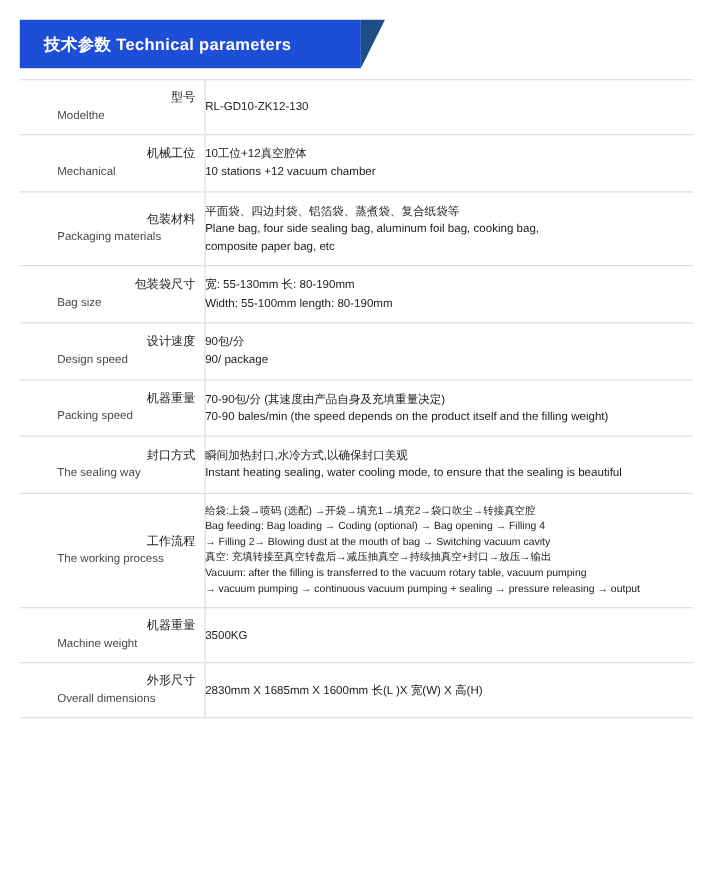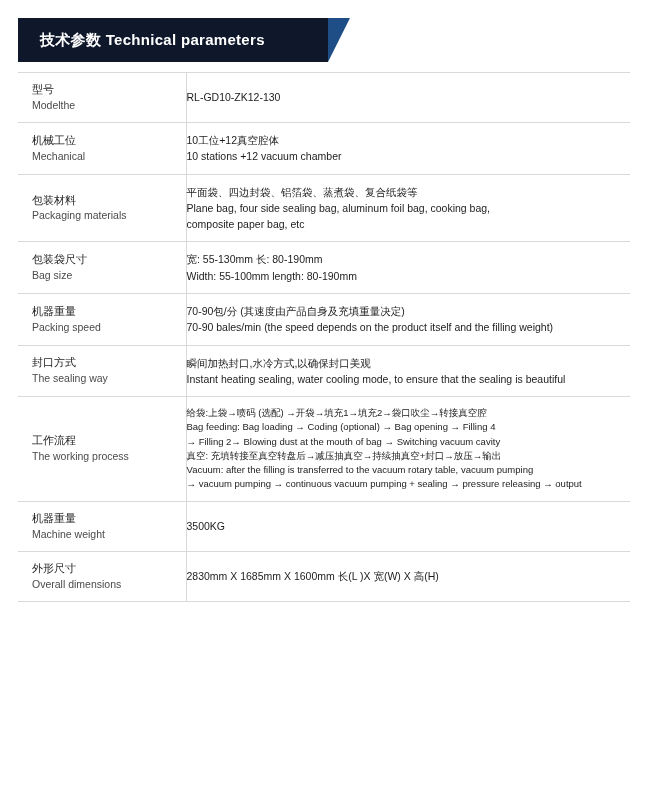--- a/index.html
+++ b/index.html
@@ -19,21 +19,21 @@
     width: 648px;
     height: 801px;
     box-sizing: border-box;
     padding: 18px 18px 0 18px;
   }
   
   .banner {
     position: relative;
     height: 44px;
     width: 310px;
-    background: #0f172a;
+    background: #1d4ed8;
     display: flex;
     align-items: center;
     padding-left: 22px;
     box-sizing: border-box;
   }
   .banner-shape {
     position: absolute;
     top: 0;
     right: -22px;
     width: 0;
@@ -74,25 +74,27 @@
   }
   td.value-cell {
     padding-left: 0;
     padding-right: 10px;
     box-sizing: border-box;
   }
   .label-cn {
     font-size: 11px;
     color: #1c1c1c;
     line-height: 1.45;
+    text-align: right;
   }
   .label-en {
     font-size: 10.5px;
     color: #4a4a4a;
     line-height: 1.45;
+    margin-left: 20px;
   }
   .val-line {
     font-size: 10.5px;
     color: #1c1c1c;
     line-height: 1.55;
   }
   .val-line.cn {
     font-size: 10.5px;
   }
   .val-line.small {
@@ -151,20 +153,30 @@
         <td class="label-cell">
           <div class="label-cn">包装袋尺寸</div>
           <div class="label-en">Bag size</div>
         </td>
         <td class="value-cell">
           <div class="val-line cn">宽: 55-130mm 长: 80-190mm</div>
           <div class="val-line">Width: 55-100mm length: 80-190mm</div>
         </td>
       </tr>
 
+      <tr>
+        <td class="label-cell">
+          <div class="label-cn">设计速度</div>
+          <div class="label-en">Design speed</div>
+        </td>
+        <td class="value-cell">
+          <div class="val-line cn">90包/分</div>
+          <div class="val-line">90/ package</div>
+        </td>
+      </tr>
 
       <tr>
         <td class="label-cell">
           <div class="label-cn">机器重量</div>
           <div class="label-en">Packing speed</div>
         </td>
         <td class="value-cell">
           <div class="val-line cn">70-90包/分 (其速度由产品自身及充填重量决定)</div>
           <div class="val-line">70-90 bales/min (the speed depends on the product itself and the filling weight)</div>
         </td>

